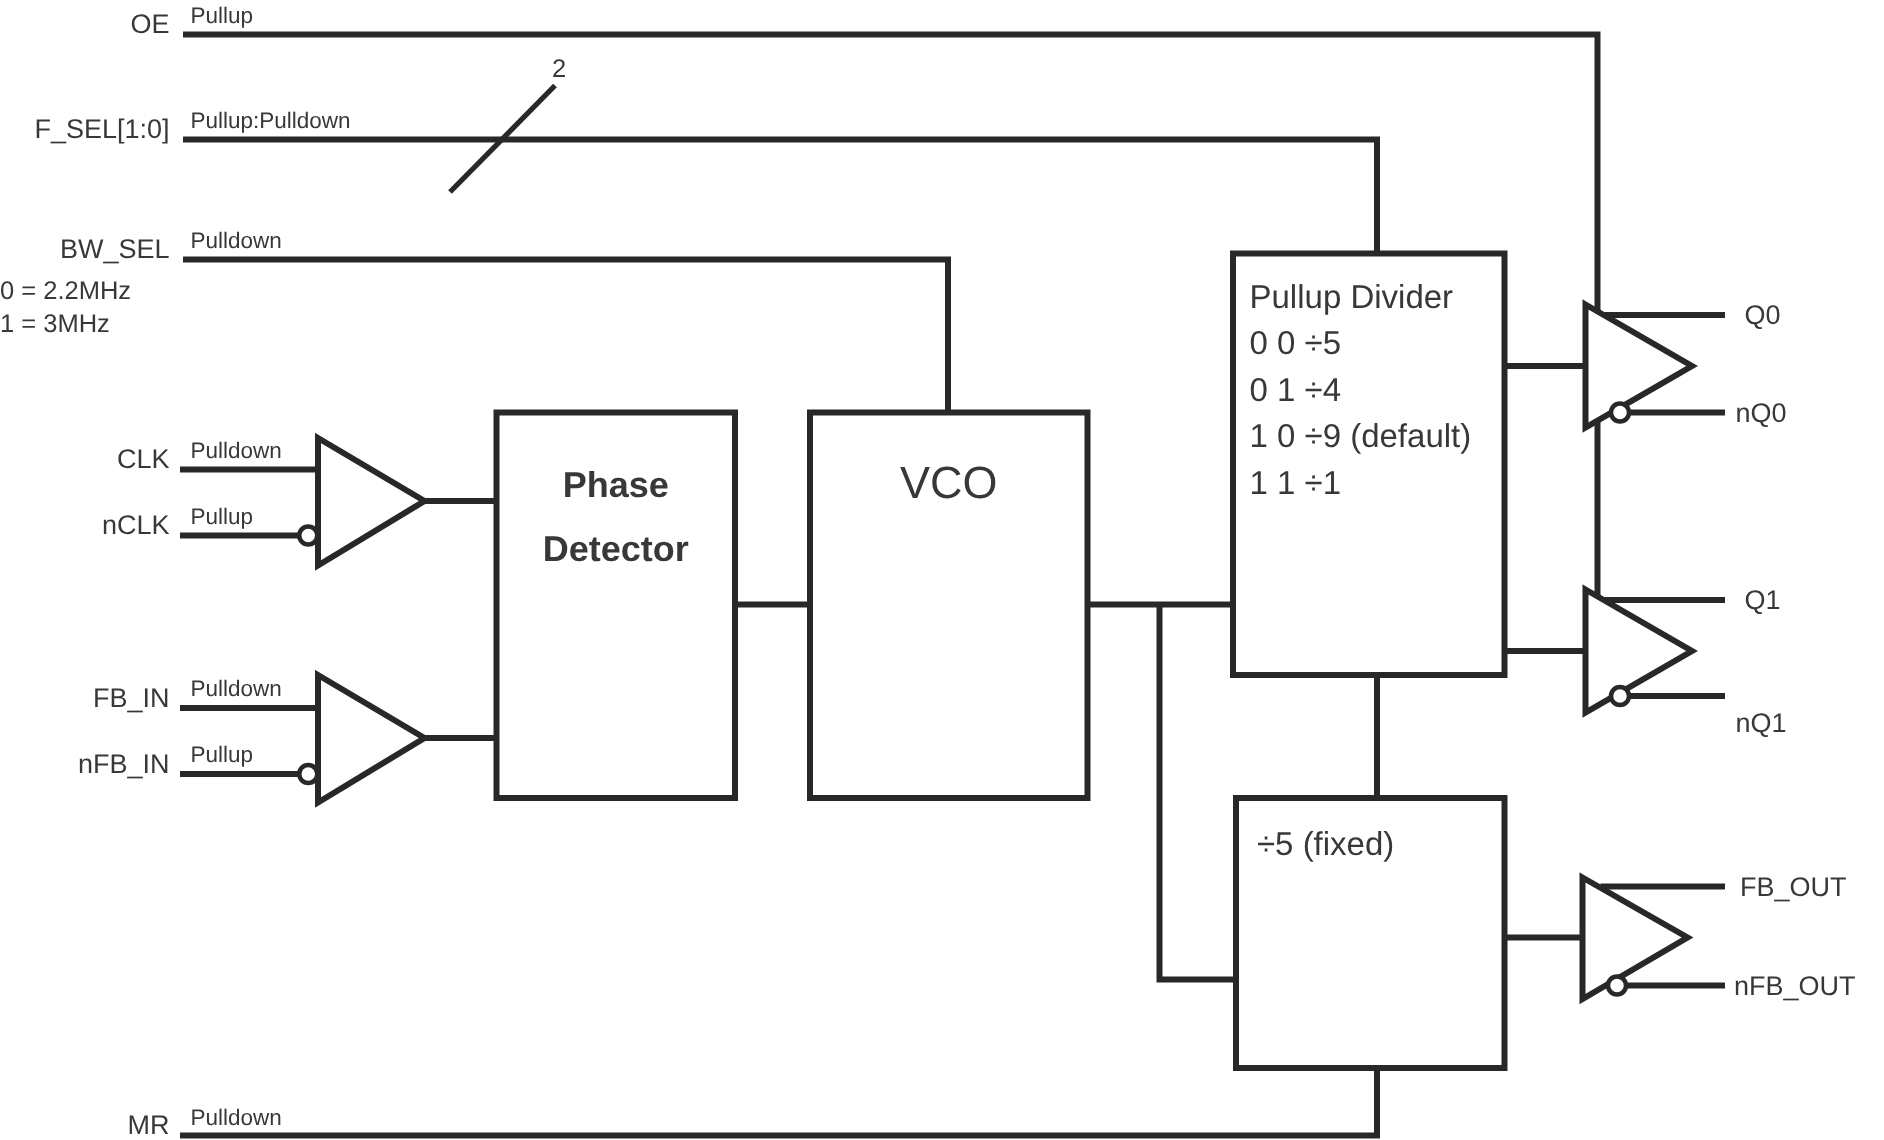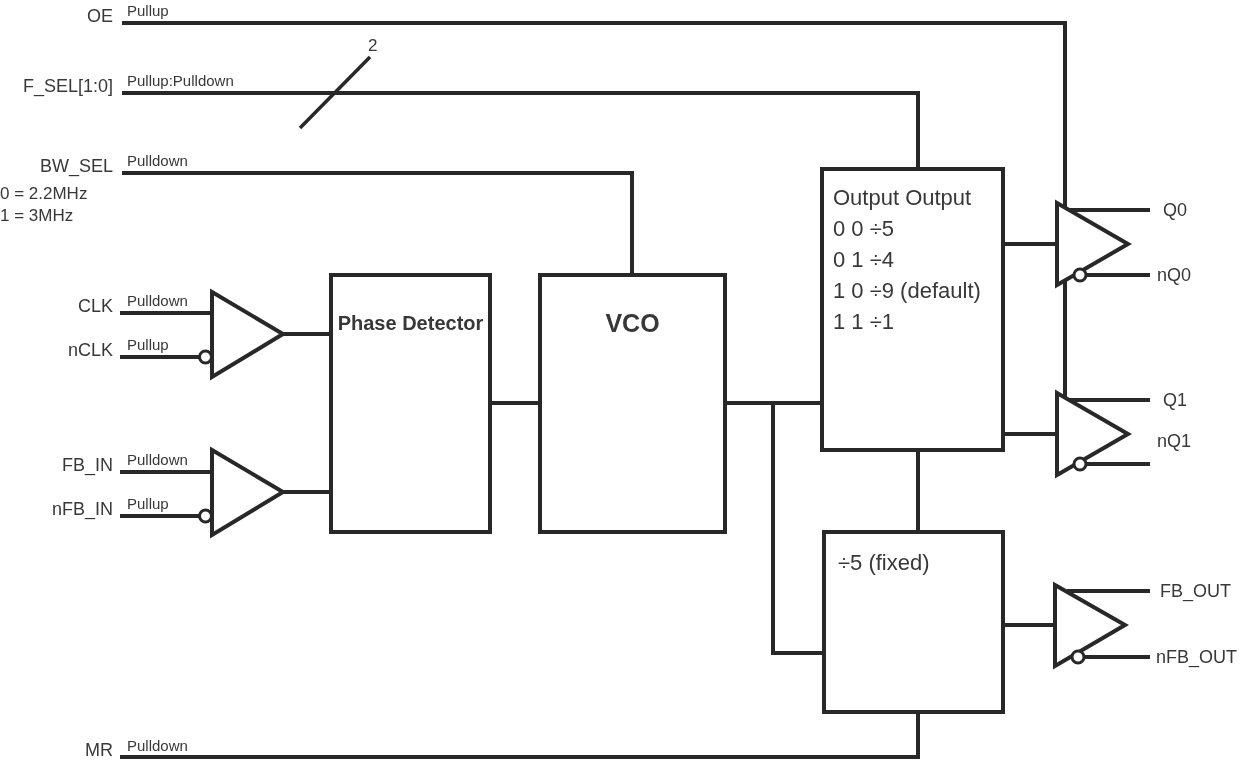--- a/index.html
+++ b/index.html
@@ -22,23 +22,23 @@
   .box{stroke:var(--line);stroke-width:4;fill:var(--background);}
   .tri{stroke:var(--line);stroke-width:4;fill:var(--background);stroke-linejoin:miter;}
   .bub{stroke:var(--line);stroke-width:3;fill:var(--background);}
   .txt{position:absolute;white-space:nowrap;}
   .sig{font-size:18px;line-height:18px;left:0;width:113px;text-align:right;}
   .pull{font-size:15px;line-height:15px;left:127px;}
   .note{font-size:17px;line-height:17px;text-align:left;}
   .buslbl{font-size:17px;line-height:17px;}
   .outlbl{font-size:18px;line-height:18px;}
   .pd-title{left:331px;top:302px;width:159px;text-align:center;
-    font-size:20px;line-height:43px;font-weight:bold;white-space:normal;}
+    font-size:24px;line-height:43px;font-weight:bold;white-space:normal;}
   .vco-wrap{left:540px;top:306px;width:185px;text-align:center;}
-  .vco-title{font-size:25px;line-height:34px;font-weight:bold;}
+  .vco-title{font-size:30px;line-height:34px;font-weight:normal;}
   .vco-range{font-size:21px;line-height:24px;margin-top:2px;}
   .od-wrap{left:833px;top:182px;width:170px;font-size:22px;line-height:31px;text-align:left;}
   .div5-lbl{left:838px;top:551px;font-size:22px;line-height:24px;}
 </style>
 </head>
 <body>
 
 <div id="stage">
 
   <svg id="net-svg" width="1256" height="760" viewBox="0 0 1256 760">
@@ -109,29 +109,29 @@
 
   <div class="txt buslbl" style="left:368px;top:37px">2</div>
 
   <div class="txt pd-title">Phase Detector</div>
 
   <div class="txt vco-wrap">
     <div class="vco-title">VCO</div>
   </div>
 
   <div class="txt od-wrap">
-    <div>Output Output</div>
+    <div>Pullup Divider</div>
     <div>0 0 ÷5</div>
     <div>0 1 ÷4</div>
     <div>1 0 ÷9 (default)</div>
     <div>1 1 ÷1</div>
   </div>
 
   <div class="txt div5-lbl">÷5 (fixed)</div>
 
   <div class="txt outlbl" style="left:1163px;top:201px">Q0</div>
   <div class="txt outlbl" style="left:1157px;top:266px">nQ0</div>
   <div class="txt outlbl" style="left:1163px;top:391px">Q1</div>
-  <div class="txt outlbl" style="left:1157px;top:432px">nQ1</div>
+  <div class="txt outlbl" style="left:1157px;top:473px">nQ1</div>
   <div class="txt outlbl" style="left:1160px;top:582px">FB_OUT</div>
   <div class="txt outlbl" style="left:1156px;top:648px">nFB_OUT</div>
 
 </div>
 
 </body></html>

